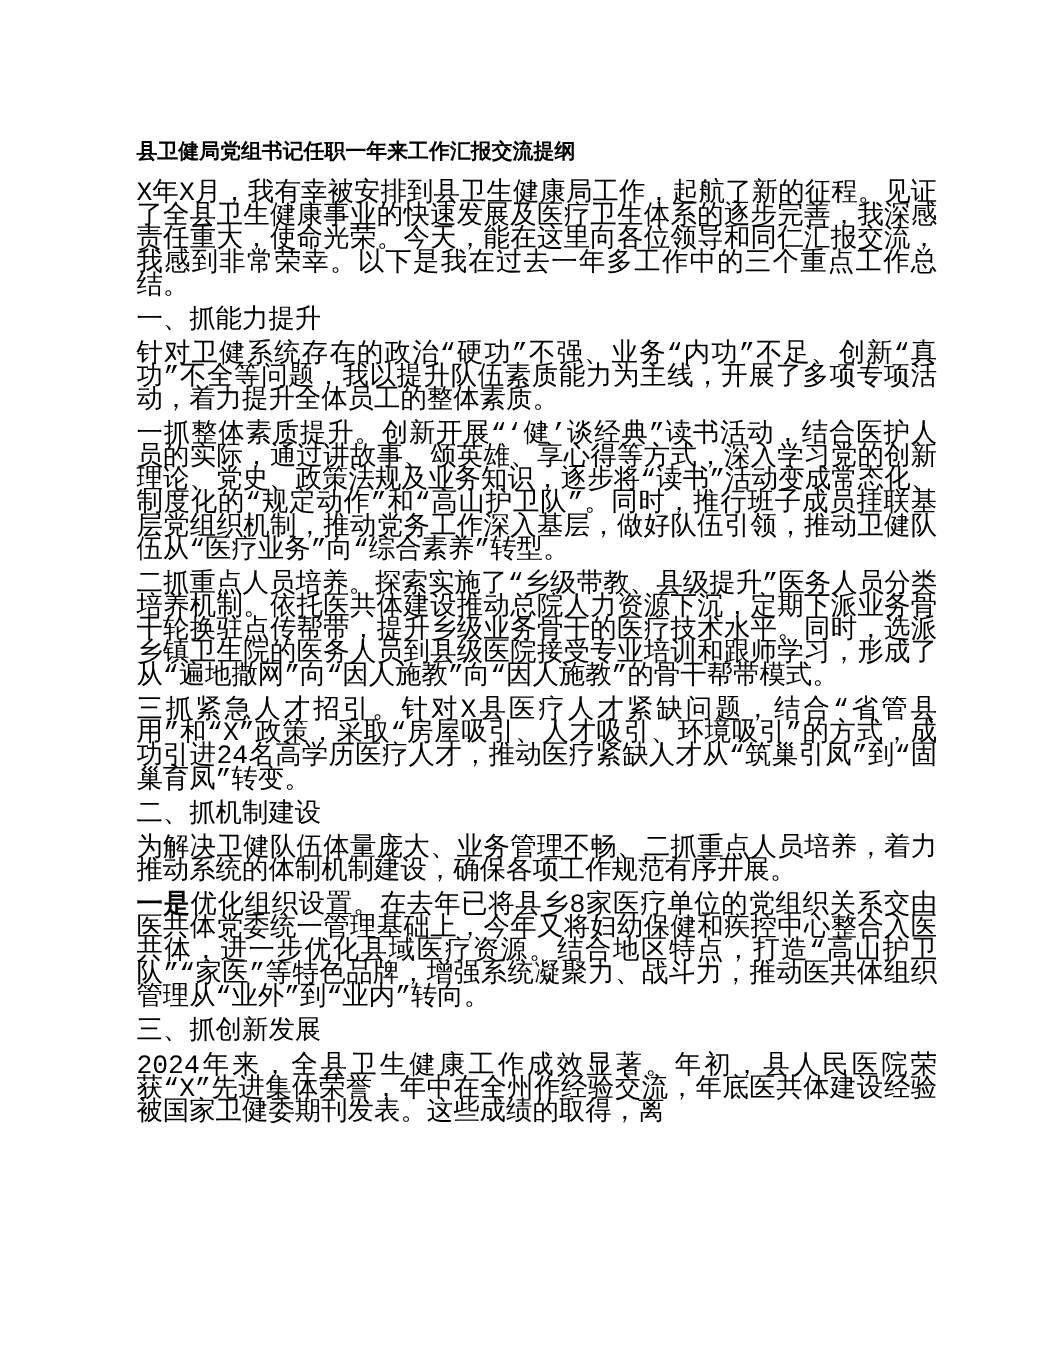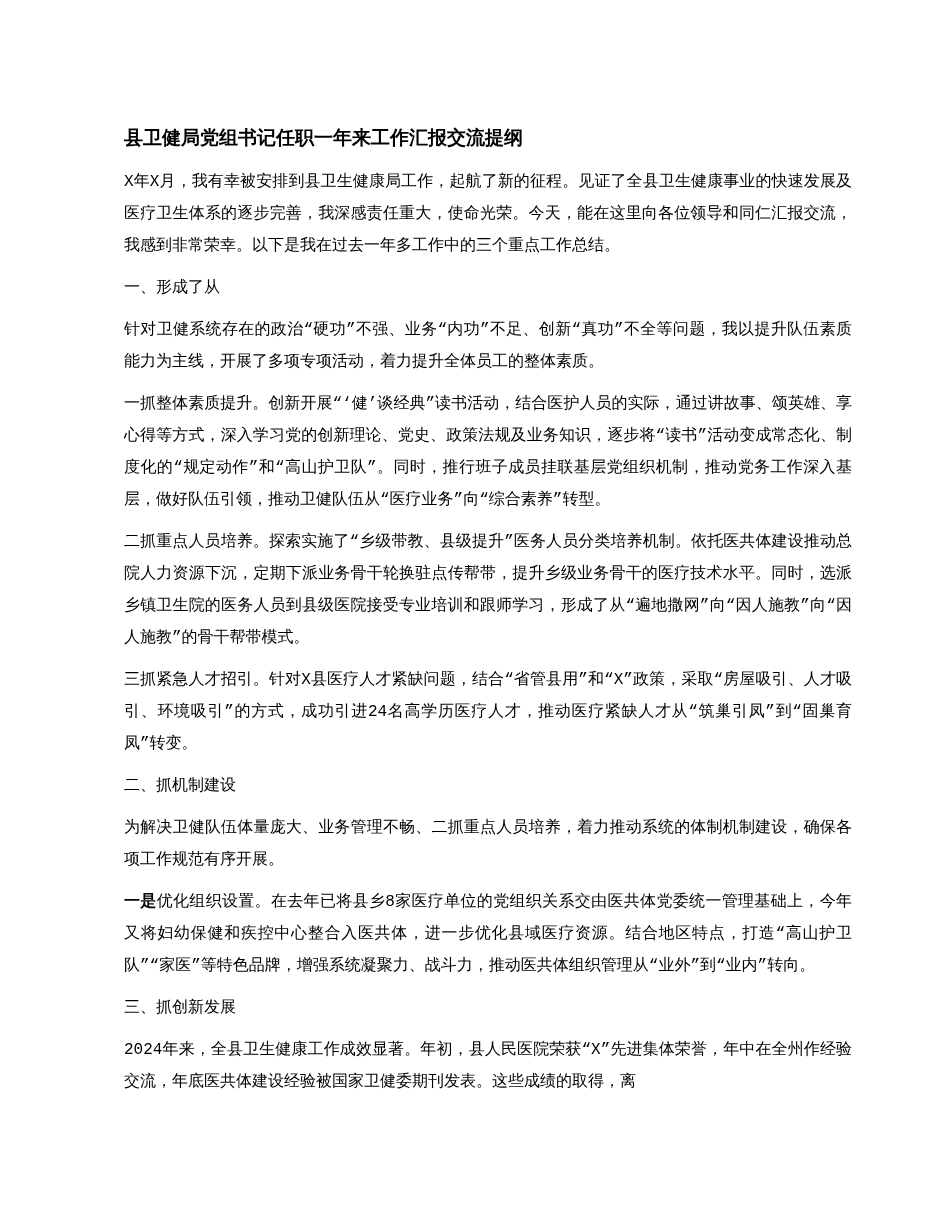--- a/index.html
+++ b/index.html
@@ -20,23 +20,23 @@
     margin-left: 12px;
   }
   .doc-title {
     font-size: 19px;
     font-weight: bold;
     line-height: 25px;
     margin: 0 0 14px 0;
     text-align: left;
   }
   .para {
-    font-size: 16px;
+    font-size: 24px;
     font-weight: normal;
-    line-height: 32px;
+    line-height: 21px;
     margin: 0 0 10px 0;
     text-align: justify;
     text-justify: inter-ideograph;
     word-break: break-all;
   }
   .heading {
     text-align: left;
   }
   .point-prefix {
     font-weight: bold;
@@ -44,21 +44,21 @@
 </style>
 </head>
 <body>
 
 <div class="page">
 
   <h1 class="doc-title">县卫健局党组书记任职一年来工作汇报交流提纲</h1>
 
   <p class="para">X年X月，我有幸被安排到县卫生健康局工作，起航了新的征程。见证了全县卫生健康事业的快速发展及医疗卫生体系的逐步完善，我深感责任重大，使命光荣。今天，能在这里向各位领导和同仁汇报交流，我感到非常荣幸。以下是我在过去一年多工作中的三个重点工作总结。</p>
 
-  <p class="para heading">一、形成了从</p>
+  <p class="para heading">一、抓能力提升</p>
 
   <p class="para">针对卫健系统存在的政治“硬功”不强、业务“内功”不足、创新“真功”不全等问题，我以提升队伍素质能力为主线，开展了多项专项活动，着力提升全体员工的整体素质。</p>
 
   <p class="para">一抓整体素质提升。创新开展“‘健’谈经典”读书活动，结合医护人员的实际，通过讲故事、颂英雄、享心得等方式，深入学习党的创新理论、党史、政策法规及业务知识，逐步将“读书”活动变成常态化、制度化的“规定动作”和“高山护卫队”。同时，推行班子成员挂联基层党组织机制，推动党务工作深入基层，做好队伍引领，推动卫健队伍从“医疗业务”向“综合素养”转型。</p>
 
   <p class="para">二抓重点人员培养。探索实施了“乡级带教、县级提升”医务人员分类培养机制。依托医共体建设推动总院人力资源下沉，定期下派业务骨干轮换驻点传帮带，提升乡级业务骨干的医疗技术水平。同时，选派乡镇卫生院的医务人员到县级医院接受专业培训和跟师学习，形成了从“遍地撒网”向“因人施教”向“因人施教”的骨干帮带模式。</p>
 
   <p class="para">三抓紧急人才招引。针对X县医疗人才紧缺问题，结合“省管县用”和“X”政策，采取“房屋吸引、人才吸引、环境吸引”的方式，成功引进24名高学历医疗人才，推动医疗紧缺人才从“筑巢引凤”到“固巢育凤”转变。</p>
 
   <p class="para heading">二、抓机制建设</p>

